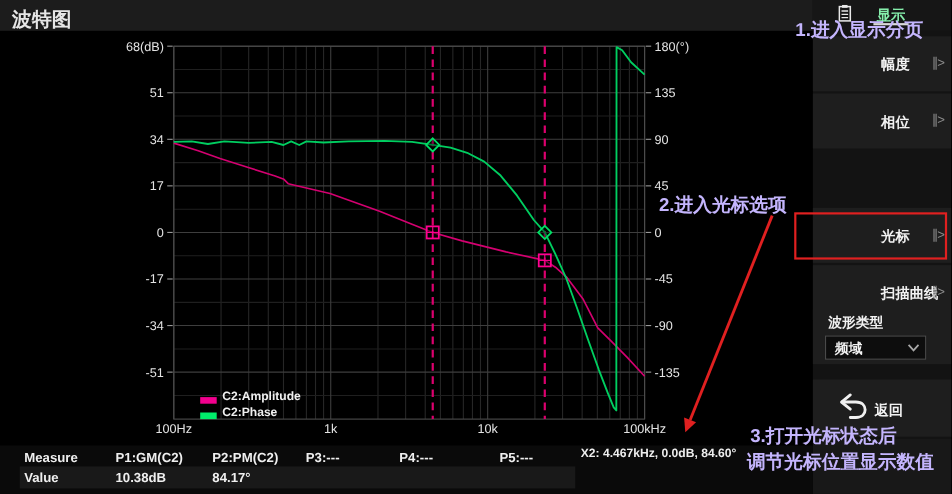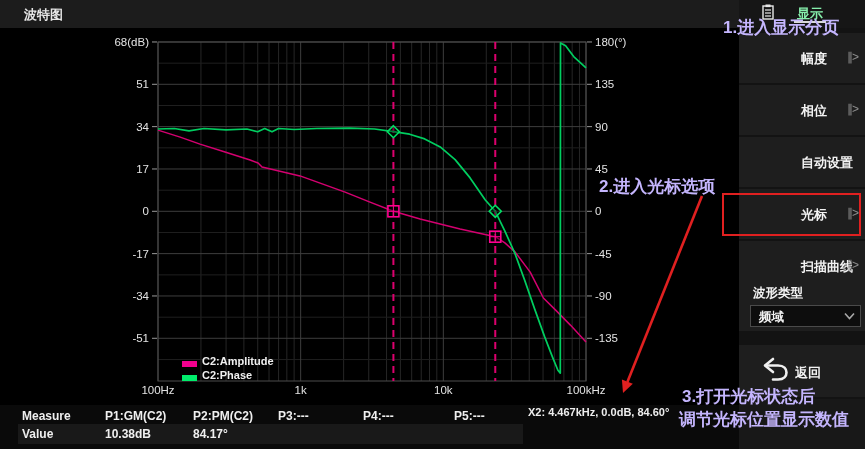--- a/index.html
+++ b/index.html
@@ -2,21 +2,21 @@
 <html><head>
 <meta charset="utf-8">
 <style>
   * { box-sizing: border-box; }
   html,body { margin:0; padding:0; background:#000; }
   body { font-family:"Liberation Sans", sans-serif; }
   .container { position:relative; width:865px; height:449px; background:#000; overflow:hidden; }
 
   
   .titlebar { position:absolute; left:0; top:0; width:739px; height:28px; background:#1c1c1c; }
-  .titlebar .title { position:absolute; left:24px; top:6px; font-size:13px; color:#e6e6e6; font-weight:bold; }
+  .titlebar .title { position:absolute; left:11px; top:6px; font-size:18px; color:#e6e6e6; font-weight:bold; }
 
   
   #plot-svg { position:absolute; left:0; top:0; width:737px; height:449px; pointer-events:none; }
 
   
   .legend { position:absolute; left:182px; top:354px; }
   .legend-row { display:flex; align-items:flex-end; height:13px; margin-bottom:1px; }
   .legend-swatch { width:15px; height:6px; margin-right:5px; }
   .legend-label { font-size:11px; font-weight:bold; color:#f0f0f0; white-space:nowrap; }
 
@@ -24,21 +24,21 @@
   .sidebar { position:absolute; left:739px; top:0; width:126px; height:449px; background:#131313; }
   .sb-header { position:absolute; left:0; top:0; width:126px; height:28px; background:#161616; }
   .sb-header .hdr-label { position:absolute; left:58px; top:5px; font-size:13px; color:#86efac; font-weight:bold; }
   .sb-header .hdr-underline { position:absolute; left:55px; top:21px; width:32px; height:2px; background:#d9d9d9; }
   .sb-header .hdr-icon { position:absolute; left:23px; top:4px; }
   .sb-item { position:absolute; left:0; width:126px; height:50px; background:#1e1e1e; }
   .sb-item .lbl { position:absolute; left:14px; top:17px; font-size:13px; color:#f2f2f2; font-weight:bold; white-space:nowrap;padding-left:48px; }
   .sb-item .arrow { position:absolute; right:7px; top:17px; font-size:12px; color:#8f8f8f; letter-spacing:-1px; }
   .wf-block { position:absolute; left:0; top:281px; width:126px; height:50px; background:#1e1e1e; }
   .wf-label { position:absolute; left:14px; top:4px; font-size:12.5px; color:#f2f2f2; font-weight:bold; }
-  .wf-select { position:absolute; left:11px; top:24px; width:111px; height:22px; background:#0d0d0d; border:1px solid #4a4a4a; }
+  .wf-select { position:absolute; left:11px; top:24px; width:92px; height:22px; background:#0d0d0d; border:1px solid #4a4a4a; }
   .wf-select .val { position:absolute; left:8px; top:3px; font-size:12.5px; color:#f2f2f2; font-weight:bold; }
   .wf-select .chev { position:absolute; right:5px; top:6px; }
   .back-row { position:absolute; left:0; top:345px; width:147px; height:52px; background:#1e1e1e; }
   .back-row .undo { position:absolute; left:22px; top:12px; }
   .back-row .lbl { position:absolute; left:56px; top:19px; font-size:13px; color:#f2f2f2; font-weight:bold; }
   .sb-filler { position:absolute; left:0; top:399px; width:126px; height:50px; background:#181818; }
 
   
   .measurebar { position:absolute; left:0; top:405px; width:739px; height:44px; background:#0a0a0a; }
   .value-strip { position:absolute; left:18px; top:19px; width:505px; height:20px; background:#191919; }
@@ -203,23 +203,20 @@
     </div>
 
     <div class="sb-item" style="top:33px">
       <span class="lbl">幅度</span>
       <span class="arrow">∥&gt;</span>
     </div>
     <div class="sb-item" style="top:85px">
       <span class="lbl">相位</span>
       <span class="arrow">∥&gt;</span>
     </div>
-    <div class="sb-item" style="top:137px">
-      <span class="lbl">自动设置</span>
-    </div>
     <div class="sb-item" style="top:189px">
       <span class="lbl">光标</span>
       <span class="arrow">∥&gt;</span>
     </div>
     <div class="sb-item" style="top:241px">
       <span class="lbl">扫描曲线</span>
       <span class="arrow">∥&gt;</span>
     </div>
 
     <div class="wf-block">

